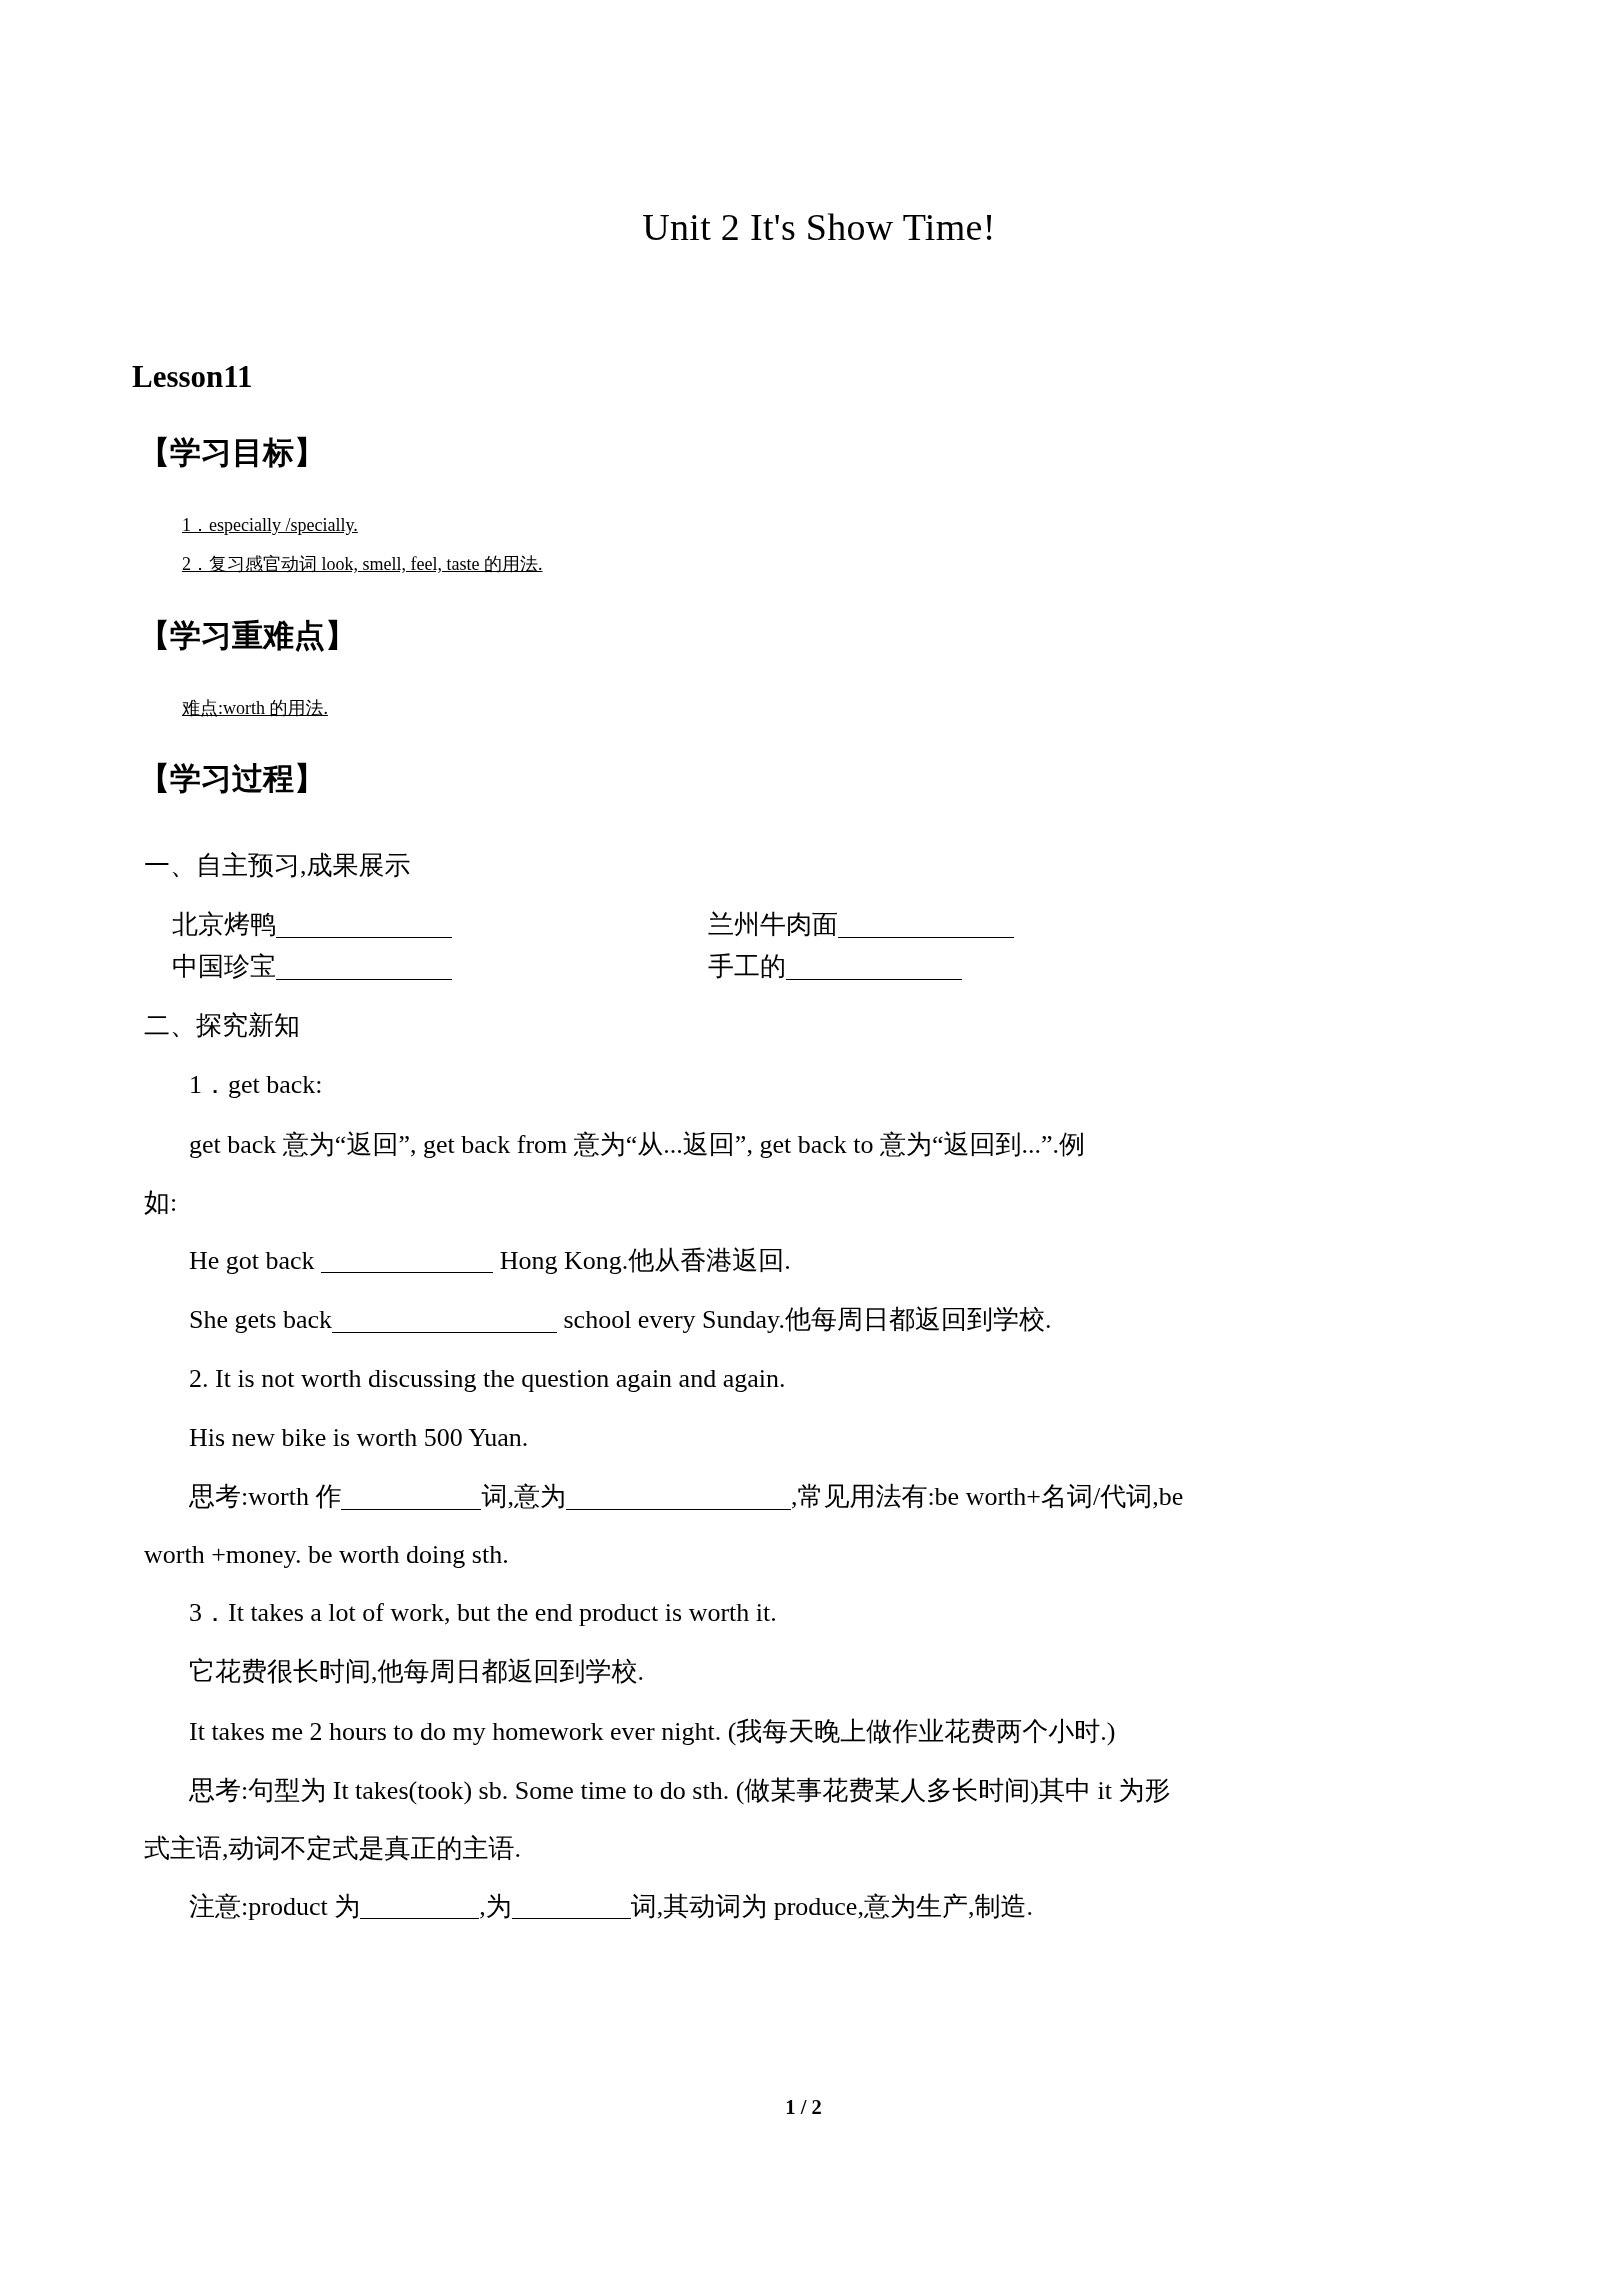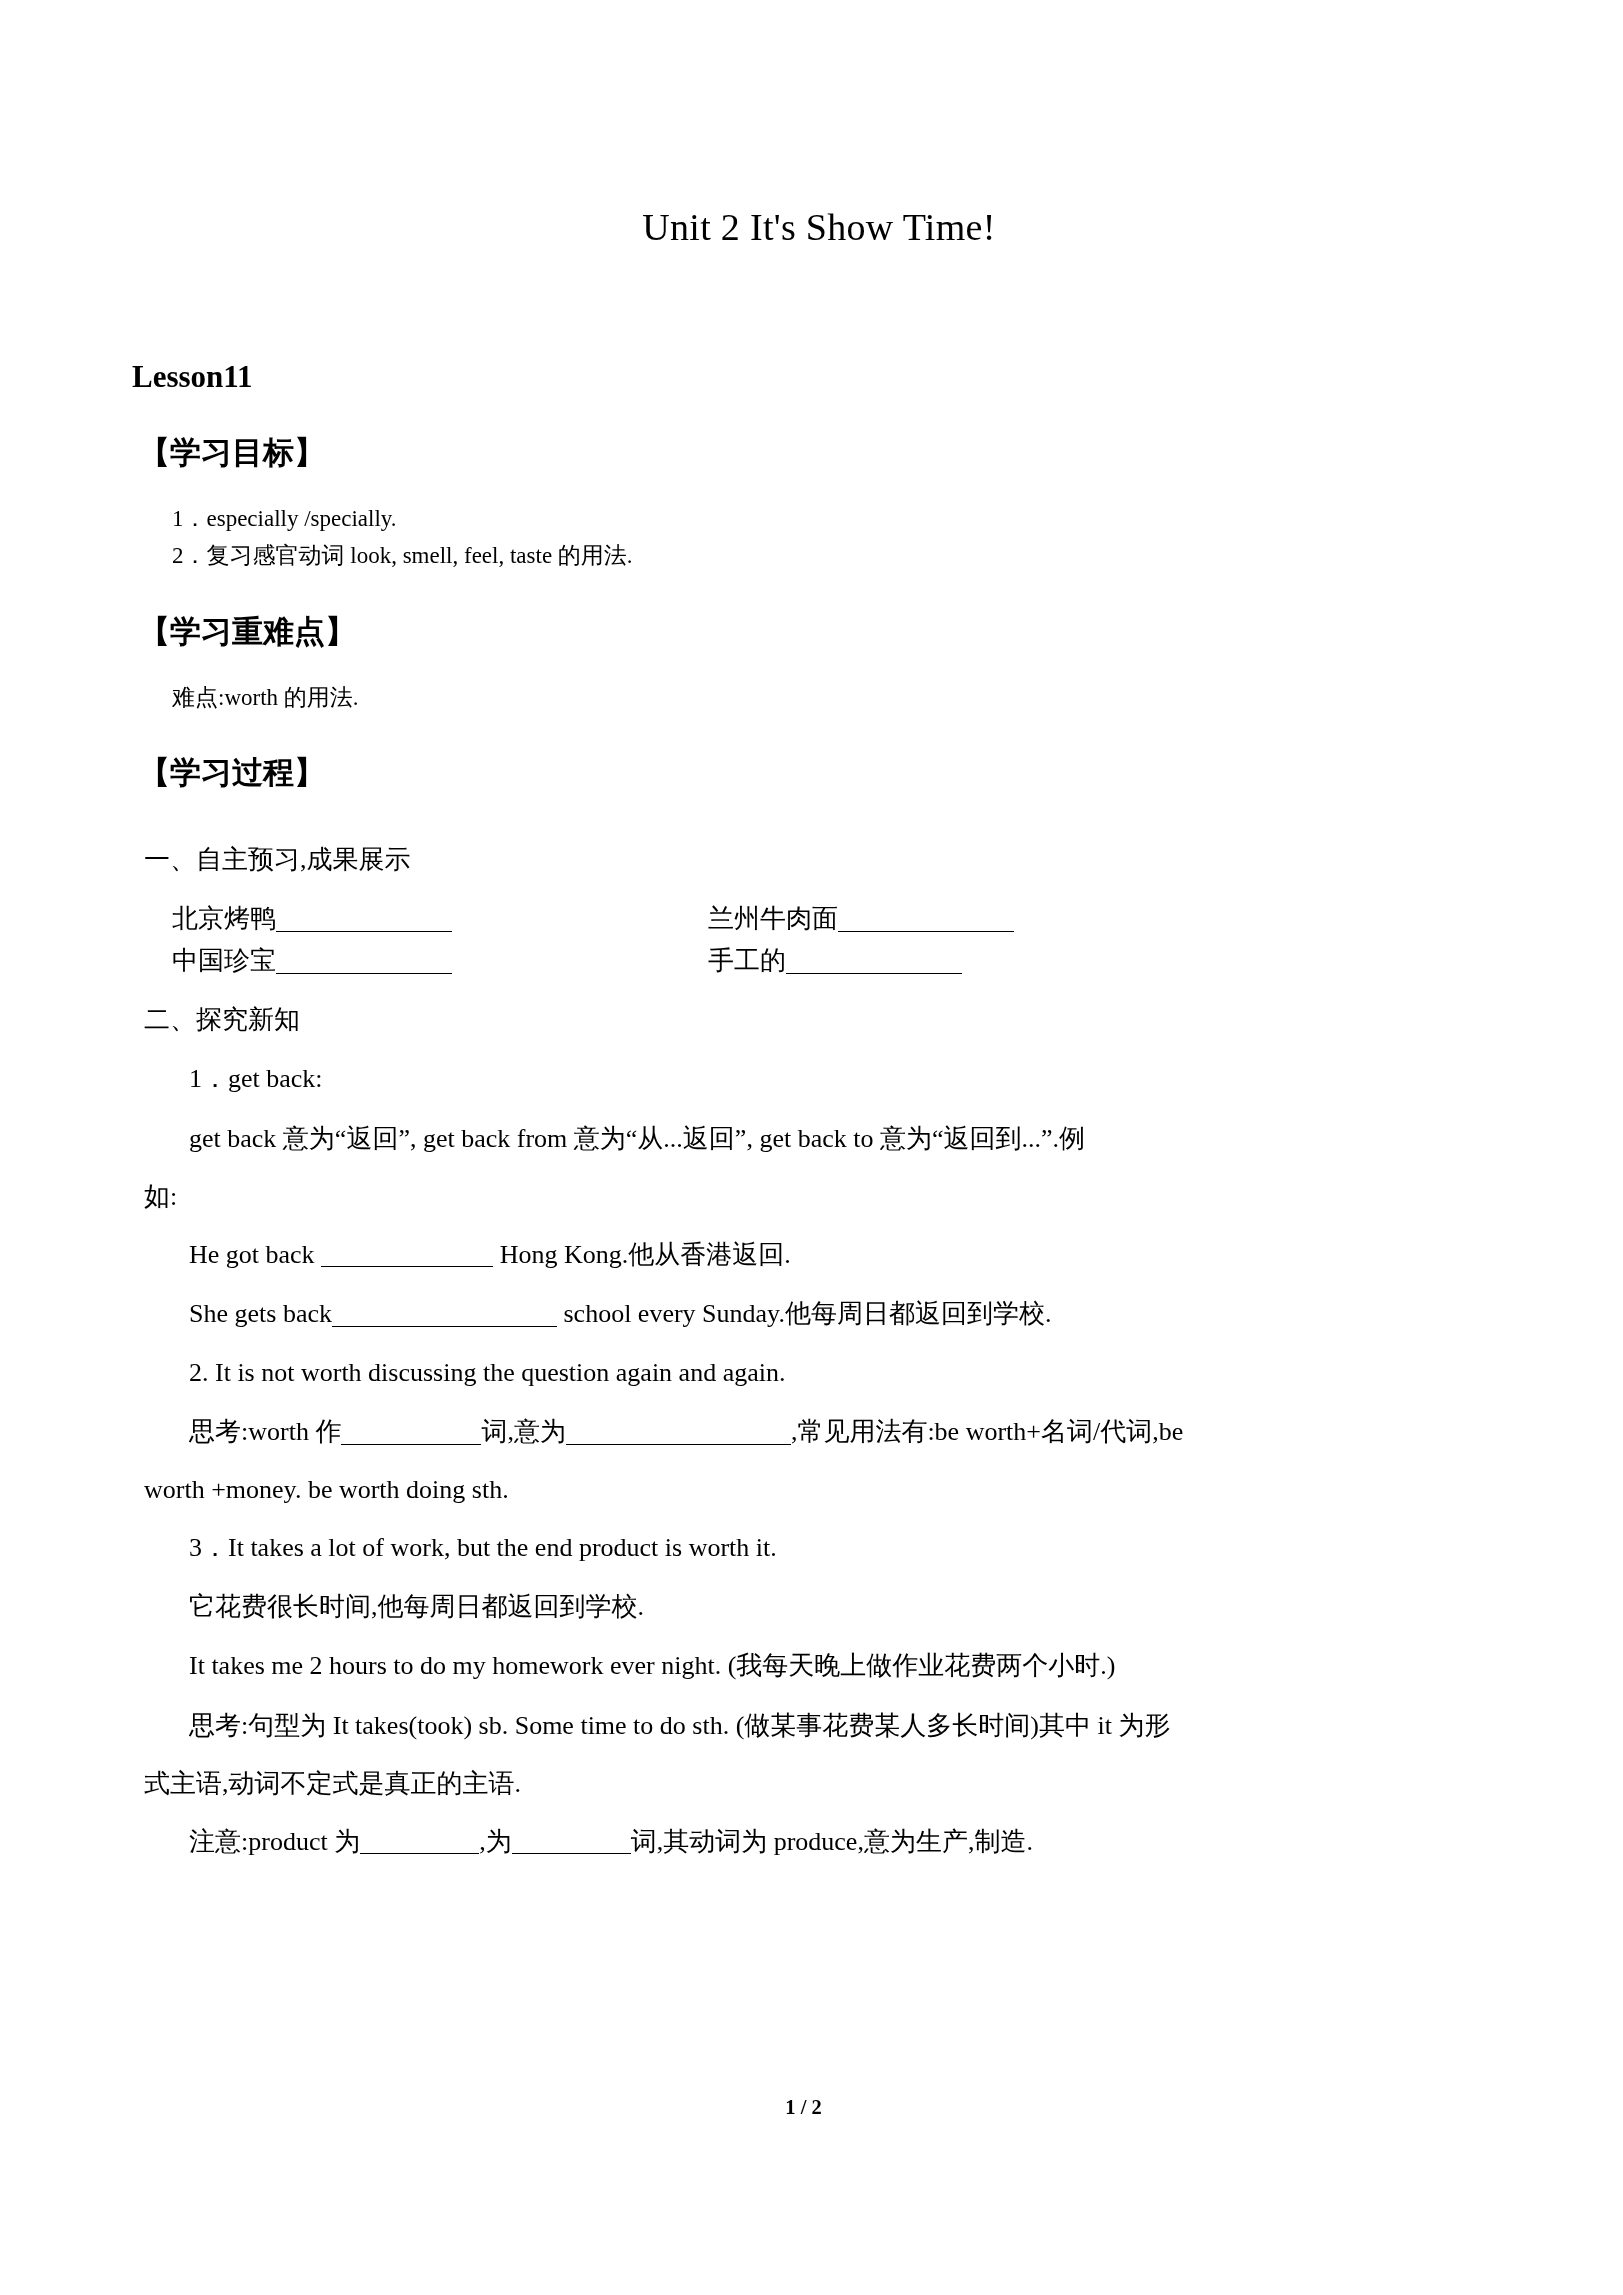--- a/index.html
+++ b/index.html
@@ -72,24 +72,25 @@
     padding-left: 45px;
   }
   .para.noindent {
     padding-left: 0;
     text-indent: 0;
   }
   .tight { line-height: 1.58; }
 
   
   .objective {
-    font-size: 23px;
+    font-size: 18px;
     line-height: 1.6;
     padding-left: 45px;
-    margin: 0;
+    margin: 10px;
+    text-decoration: underline;
   }
 
   
   .vocab-row {
     font-size: 26px;
     line-height: 1.62;
     padding-left: 45px;
     display: block;
     position: relative;
   }
@@ -168,20 +169,21 @@
 
     <p class="para indent">1．get back:</p>
     <p class="para indent tight">get back 意为“返回”, get back from 意为“从...返回”, get back to 意为“返回到...”.例</p>
     <p class="para noindent tight">如:</p>
 
     <p class="para indent"><span>He got back </span><span class="blank b-lg"></span><span> Hong Kong.他从香港返回.</span></p>
 
     <p class="para indent"><span>She gets back</span><span class="blank b-xl"></span><span> school every Sunday.他每周日都返回到学校.</span></p>
 
     <p class="para indent">2. It is not worth discussing the question again and again.</p>
+    <p class="para indent">His new bike    is worth 500 Yuan.</p>
 
     <p class="para indent tight"><span>思考:worth 作</span><span class="blank b-md"></span><span>词,意为</span><span class="blank b-xl"></span><span>,常见用法有:be    worth+名词/代词,be</span></p>
     <p class="para noindent tight">worth +money.    be worth doing sth.</p>
 
     <p class="para indent">3．It takes a lot of work, but the end product is worth it.</p>
     <p class="para indent">它花费很长时间,他每周日都返回到学校.</p>
     <p class="para indent">It takes me 2 hours to do my homework ever night. (我每天晚上做作业花费两个小时.)</p>
 
     <p class="para indent tight">思考:句型为 It takes(took) sb. Some time to do sth. (做某事花费某人多长时间)其中 it 为形</p>
     <p class="para noindent tight">式主语,动词不定式是真正的主语.</p>

